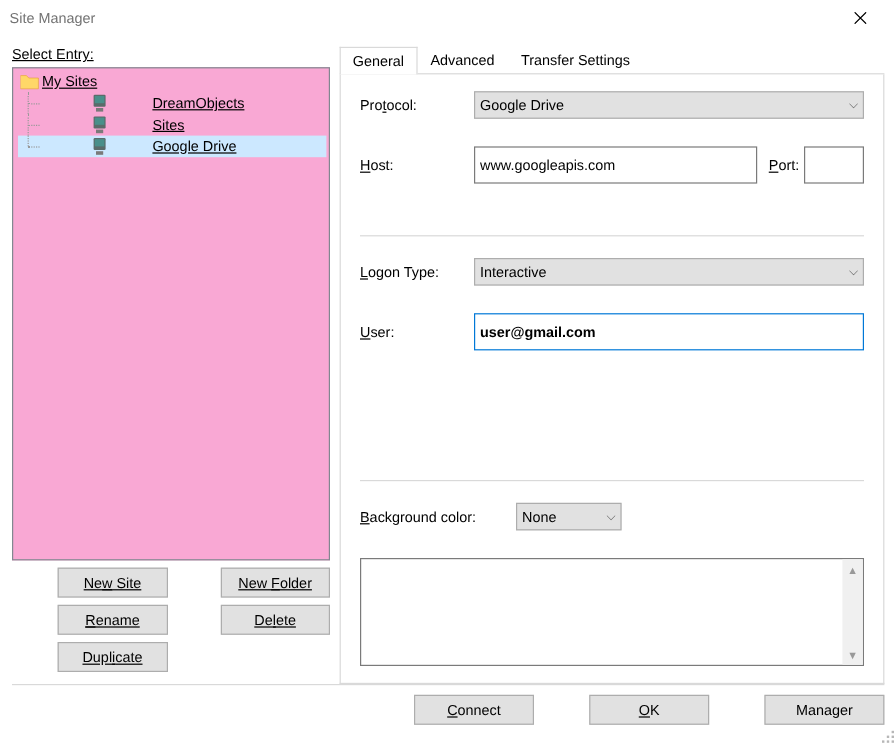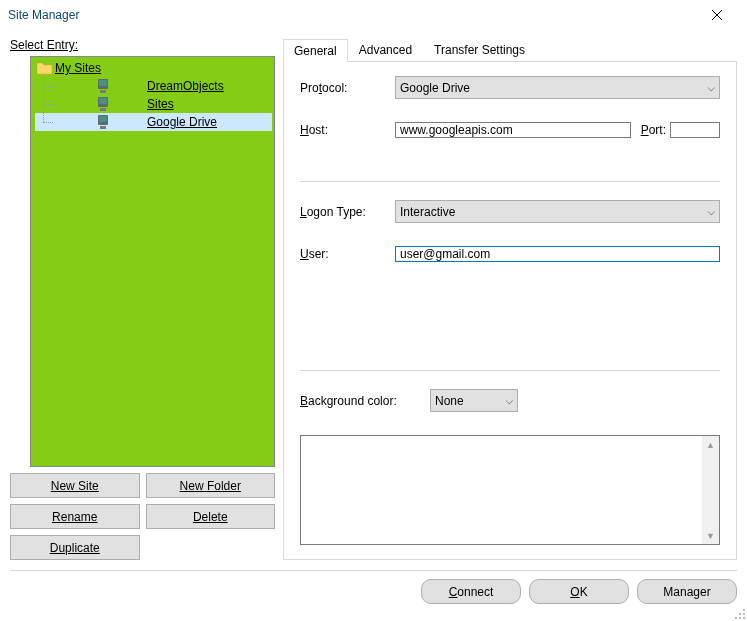--- a/index.html
+++ b/index.html
@@ -1,75 +1,75 @@
 <!DOCTYPE html>
 <html><head>
   <meta charset="utf-8">
   <style>
     * { box-sizing: border-box; margin: 0; padding: 0; font-family: 'Segoe UI', Tahoma, sans-serif; font-size: 12px; }
     body { background: #fff; width: 747px; height: 621px; overflow: hidden; position: relative; }
     
     .titlebar { height: 30px; display: flex; align-items: center; padding: 0 8px; }
-    .titlebar .title { flex: 1; color: #0c4a6e; font-size: 12px; }
+    .titlebar .title { flex: 1; color: #737373; font-size: 12px; }
     .close-btn { width: 45px; height: 30px; display: flex; align-items: center; justify-content: center; color: #000; }
     
     .main-content { display: flex; padding: 8px 10px 0 10px; gap: 8px; height: 530px; }
     
     .left-panel { width: 265px; display: flex; flex-direction: column; text-decoration: underline; }
     .select-label { margin-bottom: 4px; }
-    .tree-container { flex: 1; border: 1px solid #828790; background: #84cc16; padding: 2px; overflow: auto; margin-left: 20px; }
+    .tree-container { flex: 1; border: 1px solid #828790; background: #f9a8d4; padding: 2px; overflow: auto; }
     .tree-root { list-style: none; }
     .tree-item { display: flex; align-items: center; height: 18px; padding-left: 4px; gap: 2px; }
     .tree-item.selected { background: #cce8ff; }
     .tree-children { list-style: none; padding-left: 2px; }
     .tree-children .tree-item { padding-left: 0; gap: 36px; }
     .tree-connector { width: 24px; height: 18px; position: relative; }
     .tree-connector::before { content: ''; position: absolute; left: 8px; top: 0; width: 1px; height: 9px; border-left: 1px dotted #999; }
     .tree-connector::after { content: ''; position: absolute; left: 8px; top: 9px; width: 10px; height: 1px; border-top: 1px dotted #999; }
     .tree-connector.has-next::before { height: 18px; }
     
     .folder-icon { width: 16px; height: 14px; display: inline-block; }
     .server-icon { width: 16px; height: 16px; display: inline-block; }
     
     .btn-grid { display: grid; grid-template-columns: 1fr 1fr; gap: 6px; margin-top: 6px; }
-    .btn { height: 25px; background: #e1e1e1; border: 1px solid #adadad; cursor: pointer; }
+    .btn { height: 25px; background: #e1e1e1; border: 1px solid #adadad; cursor: pointer; margin-left: 38px; }
     .underline { text-decoration: underline; }
     
     .right-panel { flex: 1; display: flex; flex-direction: column; }
     .tabs { display: flex; border-bottom: 1px solid #d9d9d9; }
     .tab { padding: 4px 10px; border: 1px solid transparent; border-bottom: none; cursor: pointer; position: relative; }
     .tab.active { border-color: #d9d9d9; background: #fff; top: 1px; }
     
     .tab-content { border: 1px solid #d9d9d9; border-top: none; flex: 1; padding: 14px 16px; display: flex; flex-direction: column; }
     
     .form-row { display: flex; align-items: center; margin-bottom: 23px; }
     .form-label { width: 95px; }
-    .form-row .txt-input { height: 16px; border: 1px solid #7a7a7a; padding: 0 4px; }
+    .form-row .txt-input { height: 31px; border: 1px solid #7a7a7a; padding: 0 4px; }
     .form-row .select-input { height: 23px; border: 1px solid #adadad; background: #e1e1e1; padding: 0 4px; display: flex; align-items: center; justify-content: space-between; cursor: pointer; }
     .chevron { font-size: 10px; color: #555; }
     
     .host-row .host-input { flex: 1; }
     .port-label { margin-left: 10px; margin-right: 4px; }
     .port-input { width: 50px; }
     
     .divider { border: none; border-top: 1px solid #d9d9d9; margin: 20px 0 18px 0; }
     
-    .user-input { flex: 1; border: 1px solid #0078d7 !important; outline: none; }
+    .user-input { flex: 1; border: 1px solid #0078d7 !important; outline: none; font-weight: bold; }
     
     .bg-color-row .form-label { width: 130px; }
     .bg-color-select { width: 88px; }
     
     .comments-label { margin-bottom: 4px; }
     .comments-box { flex: 1; border: 1px solid #7a7a7a; position: relative; background: #fff; min-height: 90px; }
     .scroll-track { position: absolute; right: 0; top: 0; bottom: 0; width: 17px; background: #f0f0f0; display: flex; flex-direction: column; }
     .scroll-arrow { height: 17px; display: flex; align-items: center; justify-content: center; color: #999; font-size: 9px; }
     
     .bottom-divider { border: none; border-top: 1px solid #d9d9d9; margin: 10px 10px 0 10px; }
     .bottom-buttons { display: flex; justify-content: flex-end; gap: 8px; padding: 8px 10px; }
-    .bottom-buttons .btn { width: 100px; border-radius: 10px; }
+    .bottom-buttons .btn { width: 100px; }
     
     .resize-grip { position: absolute; right: 2px; bottom: 2px; width: 14px; height: 14px; }
     .resize-grip .d { position: absolute; width: 2px; height: 2px; background: #b7b7b7; }
   </style>
 </head>
 <body>
 
 <div class="titlebar">
   <div class="title">Site Manager</div>
   <div class="close-btn">

